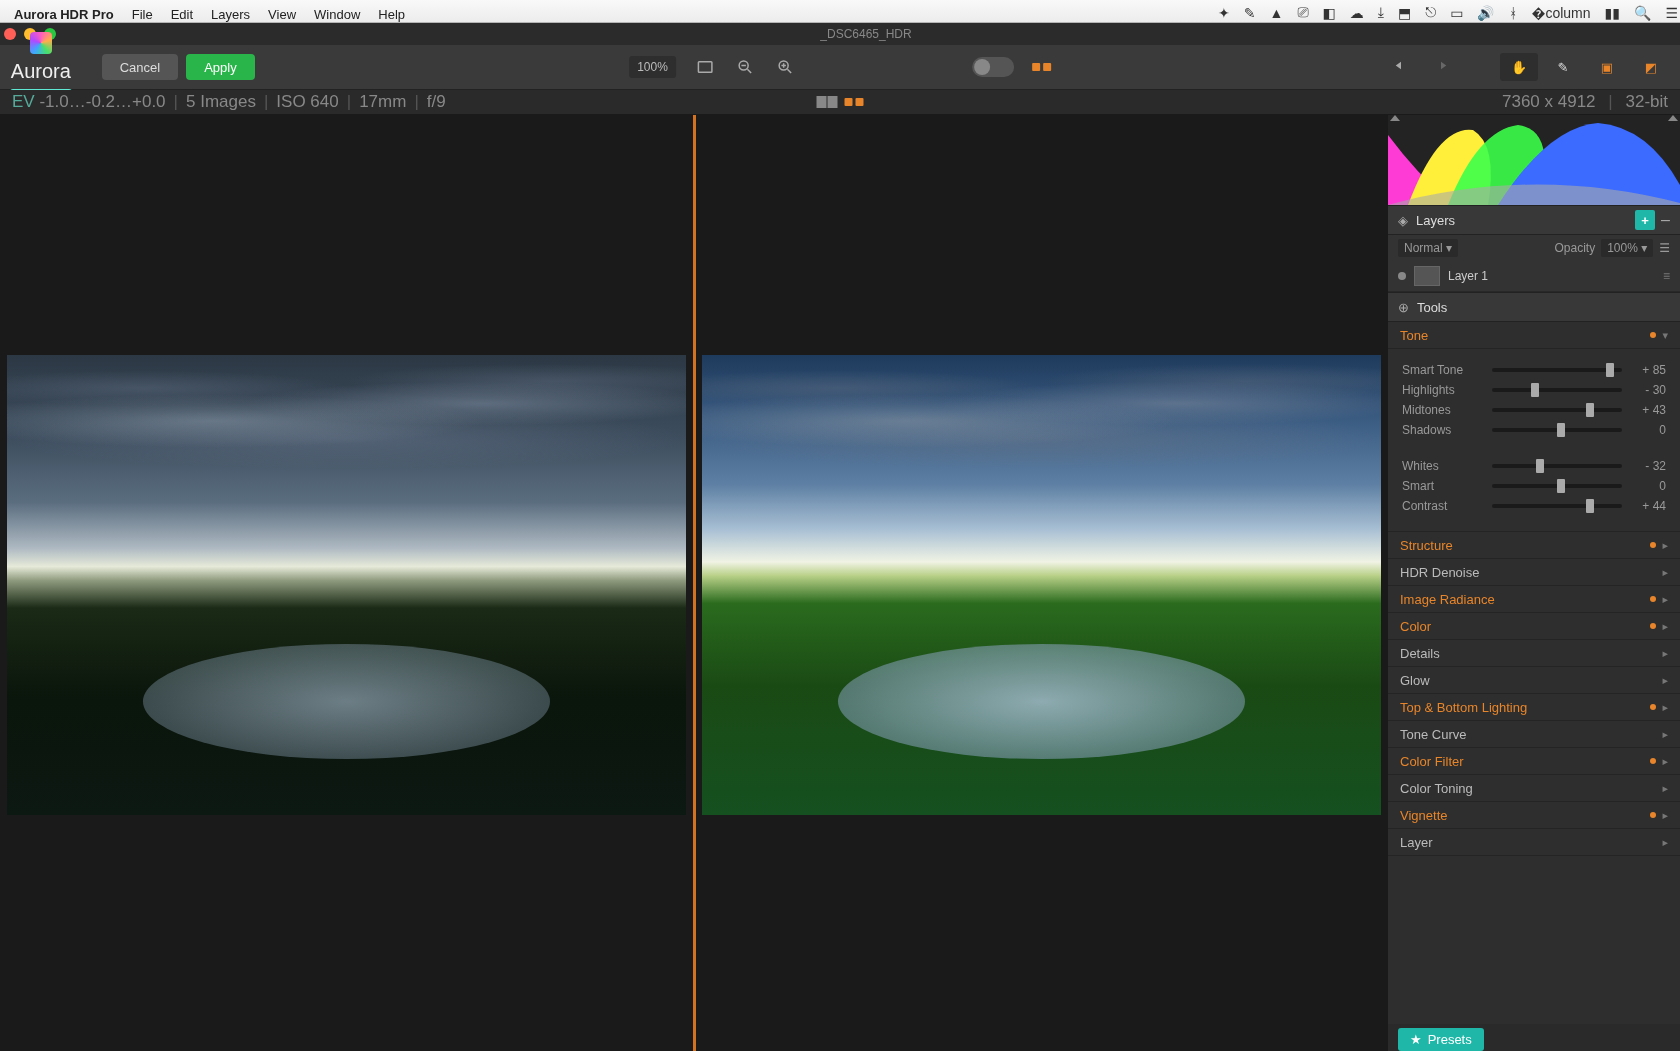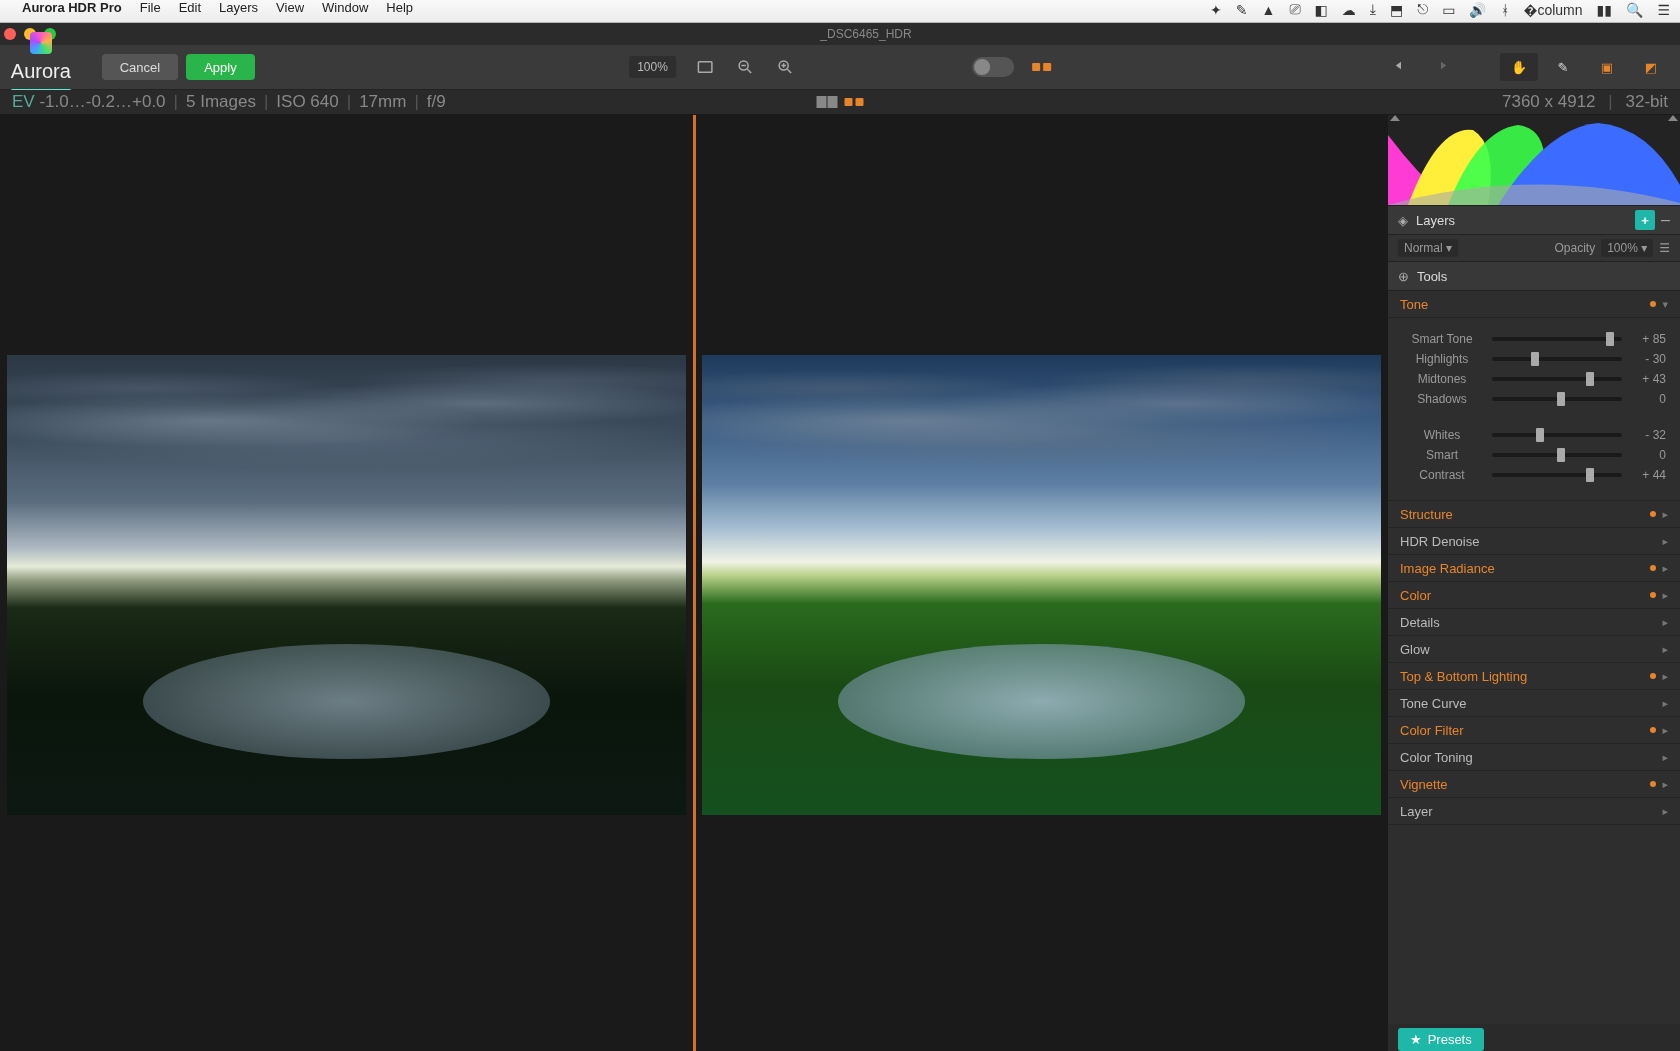--- a/index.html
+++ b/index.html
@@ -1,17 +1,17 @@
 <!DOCTYPE html>
 <html><head>
 <meta charset="utf-8">
 <style>
   html,body{margin:0;padding:0;width:1680px;height:1051px;background:#1e1e1e;font-family:-apple-system,Helvetica,Arial,sans-serif;overflow:hidden;color:#ccc;font-size:13px;}
   
-  .mac-menu{height:22px;background:linear-gradient(#f9f9f9,#ececec);display:flex;align-items:flex-start;padding:0 10px;font-size:13px;color:#222;border-bottom:1px solid #b5b5b5;}
+  .mac-menu{height:22px;background:linear-gradient(#f9f9f9,#ececec);display:flex;align-items:flex-end;padding:0 2px;font-size:13px;color:#222;border-bottom:1px solid #b5b5b5;}
   .mac-menu .apple{font-size:15px;margin-right:12px;}
   .mac-menu .m-item{margin-right:18px;}
   .mac-menu .m-item.app{font-weight:600;}
   .mac-menu .right-icons{margin-left:auto;display:flex;align-items:center;gap:14px;font-size:14px;color:#333;}
   
   .titlebar{height:22px;background:#2b2b2b;display:flex;align-items:center;padding:0 4px;color:#aaa;font-size:12px;}
   .traffic{display:flex;gap:8px;}
   .dot{width:12px;height:12px;border-radius:50%;}
   .dot.r{background:#ff5f57;} .dot.y{background:#febc2e;} .dot.g{background:#28c840;}
   .titlebar .title{flex:1;text-align:center;color:#888;}
@@ -80,21 +80,21 @@
   .layer-row .thumb{width:24px;height:18px;background:#555;border:1px solid #666;}
   .layer-row .thumb.img-thumb{background:linear-gradient(#4a6,#156);}
   .layer-row .more{margin-left:auto;color:#777;}
   
   .tool-section{height:26px;display:flex;align-items:center;padding:0 12px;font-size:13px;color:#bbb;border-bottom:1px solid #242424;cursor:pointer;}
   .tool-section.active{color:#e8852a;}
   .tool-section .chev{margin-left:auto;color:#777;font-size:11px;display:flex;gap:6px;align-items:center;}
   .tool-section .dot-active{width:6px;height:6px;border-radius:50%;background:#e8852a;}
   .sliders{padding:8px 14px 12px 14px;background:#2e2e2e;border-bottom:1px solid #242424;}
   .slider-row{display:flex;align-items:center;margin:6px 0;font-size:12px;color:#999;}
-  .slider-row .lbl{width:80px;text-align:center;margin-right:10px;}
+  .slider-row .lbl{width:80px;text-align:left;margin-right:10px;}
   .slider-row .track{flex:1;height:4px;background:#1a1a1a;border-radius:2px;position:relative;}
   .slider-row .handle{position:absolute;width:8px;height:14px;background:#aaa;top:-5px;border-radius:1px;}
   .slider-row .val{width:36px;text-align:right;margin-left:8px;}
   .slider-gap{height:10px;}
   
   .presets-bar{margin-top:auto;height:30px;background:#2a2a2a;display:flex;align-items:center;padding:0 10px;}
   .presets-btn{background:#1fb8a8;color:#fff;padding:4px 12px;border-radius:3px;font-size:13px;display:flex;align-items:center;gap:6px;}
   .tri{width:0;height:0;border-left:5px solid transparent;border-right:5px solid transparent;}
   .tri.up{border-bottom:6px solid #666;}
 </style>
@@ -279,20 +279,26 @@
       <span class="minus">–</span>
     </div>
     <div class="layer-opts">
       <span class="blend"><span>Normal</span> ▾</span>
       <div class="r">
         <span>Opacity</span>
         <span class="blend"><span>100%</span> ▾</span>
         <span>☰</span>
       </div>
     </div>
+    <div class="layer-row">
+      <span class="vis"></span>
+      <div class="thumb"></div>
+      <span>Layer 1</span>
+      <span class="more">≡</span>
+    </div>
 
     <div class="panel-hdr">
       <span class="ic">⊕</span>
       <span class="title">Tools</span>
     </div>
 
     <div class="tool-section active">
       <span>Tone</span>
       <span class="chev"><span class="dot-active"></span> ▾</span>
     </div>

